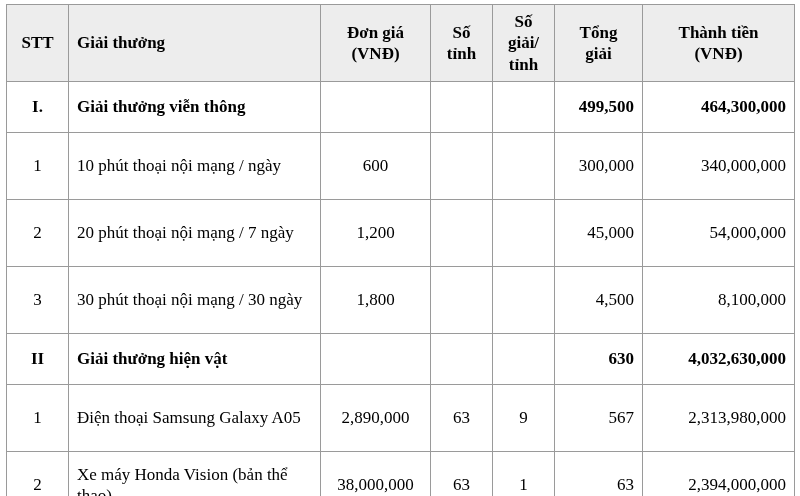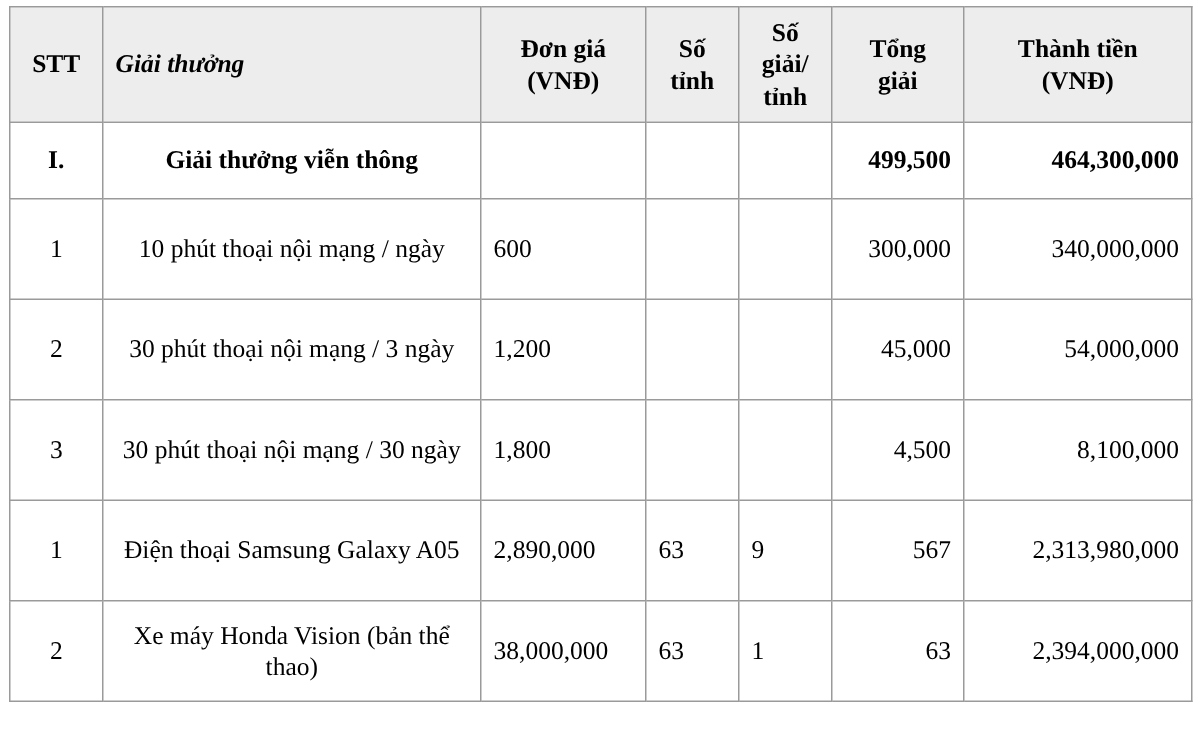--- a/index.html
+++ b/index.html
@@ -44,22 +44,22 @@
   thead th {
     background: #ededed;
     font-weight: bold;
     text-align: center;
     height: 54px;
     padding: 4px 4px;
   }
   .hdr-two-line { display: block; }
 
   td.cell-stt      { text-align: center; }
-  td.cell-name     { text-align: center; }
-  td.cell-num      { }
+  td.cell-name     { text-align: left; }
+  td.cell-num      { text-align: center; }
   td.cell-total    { text-align: right; padding-right: 14px; }
   td.cell-money    { text-align: right; padding-right: 12px; }
 
   tr.section-row td {
     font-weight: bold;
     height: 38px;
   }
   tr.item-row td {
     height: 54px;
   }
@@ -75,21 +75,21 @@
       <col class="c-name">
       <col class="c-unit">
       <col class="c-prov">
       <col class="c-perprov">
       <col class="c-total">
       <col class="c-money">
     </colgroup>
     <thead>
       <tr>
         <th>STT</th>
-        <th style="text-align:left;font-style:italic;">Giải thưởng</th>
+        <th style="text-align:left;">Giải thưởng</th>
         <th>
           <span class="hdr-two-line">Đơn giá</span>
           <span class="hdr-two-line">(VNĐ)</span>
         </th>
         <th>
           <span class="hdr-two-line">Số</span>
           <span class="hdr-two-line">tỉnh</span>
         </th>
         <th>
           <span class="hdr-two-line">Số giải/</span>
@@ -119,35 +119,44 @@
         <td class="cell-stt">1</td>
         <td class="cell-name">10 phút thoại nội mạng / ngày</td>
         <td class="cell-num">600</td>
         <td class="cell-num empty-cell"></td>
         <td class="cell-num empty-cell"></td>
         <td class="cell-total">300,000</td>
         <td class="cell-money">340,000,000</td>
       </tr>
       <tr class="item-row">
         <td class="cell-stt">2</td>
-        <td class="cell-name">30 phút thoại nội mạng / 3 ngày</td>
+        <td class="cell-name">20 phút thoại nội mạng / 7 ngày</td>
         <td class="cell-num">1,200</td>
         <td class="cell-num empty-cell"></td>
         <td class="cell-num empty-cell"></td>
         <td class="cell-total">45,000</td>
         <td class="cell-money">54,000,000</td>
       </tr>
       <tr class="item-row">
         <td class="cell-stt">3</td>
         <td class="cell-name">30 phút thoại nội mạng / 30 ngày</td>
         <td class="cell-num">1,800</td>
         <td class="cell-num empty-cell"></td>
         <td class="cell-num empty-cell"></td>
         <td class="cell-total">4,500</td>
         <td class="cell-money">8,100,000</td>
+      </tr>
+      <tr class="section-row">
+        <td class="cell-stt">II</td>
+        <td class="cell-name">Giải thưởng hiện vật</td>
+        <td class="cell-num empty-cell"></td>
+        <td class="cell-num empty-cell"></td>
+        <td class="cell-num empty-cell"></td>
+        <td class="cell-total">630</td>
+        <td class="cell-money">4,032,630,000</td>
       </tr>
       <tr class="item-row">
         <td class="cell-stt">1</td>
         <td class="cell-name">Điện thoại Samsung Galaxy A05</td>
         <td class="cell-num">2,890,000</td>
         <td class="cell-num">63</td>
         <td class="cell-num">9</td>
         <td class="cell-total">567</td>
         <td class="cell-money">2,313,980,000</td>
       </tr>

